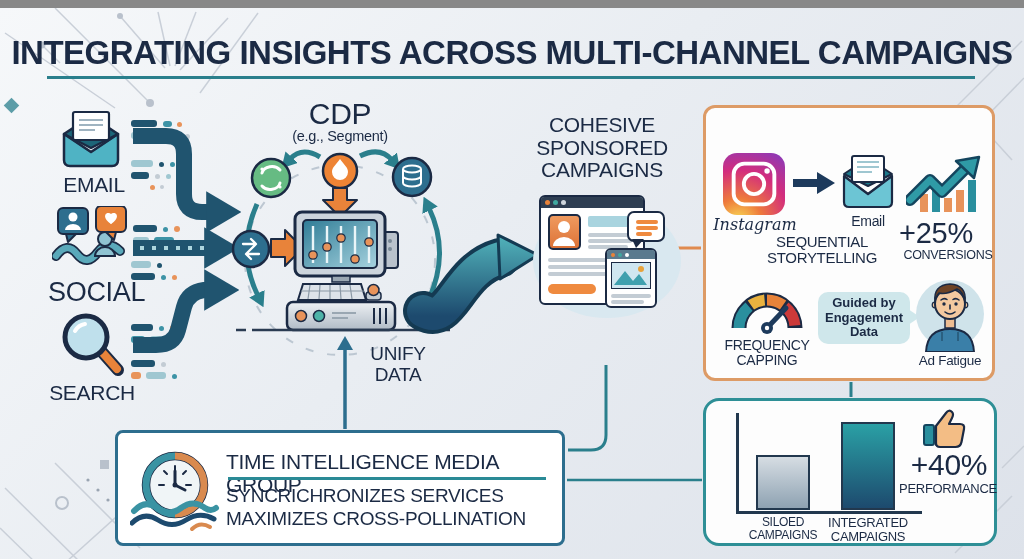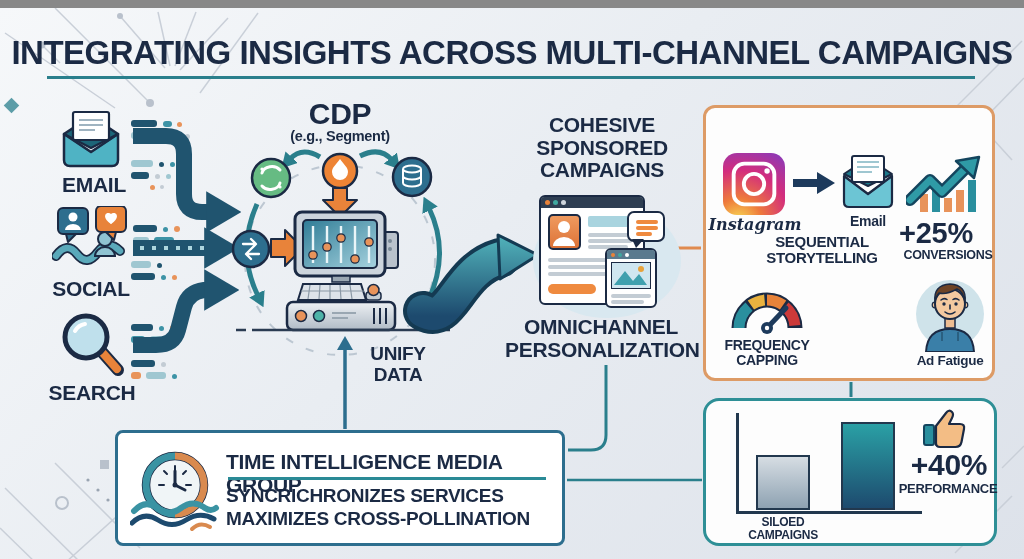--- a/index.html
+++ b/index.html
@@ -4,33 +4,33 @@
 <style>
 :root{--navy:#1b2a44;--teal:#2a7f8c;--steel:#2d6e8e;--orange:#e8833a;--case-border:#dd9b66;--chart-border:#2e8f96;}
 *{box-sizing:border-box;margin:0;padding:0}
 body{margin:0;background:#888}
 .stage{position:relative;width:1024px;height:559px;overflow:hidden;margin:8px auto;
   background:linear-gradient(135deg,#f6f8fa 0%,#e9edf2 45%,#dde2ea 100%);
   font-family:"Liberation Sans",sans-serif;color:var(--navy);}
 .abs{position:absolute}
 .ctr{text-align:center}
 .preline{white-space:pre-line}
-.lbl{font-weight:bold;color:var(--navy);letter-spacing:-0.3px;line-height:1.08}
+.lbl{font-weight:normal;color:var(--navy);letter-spacing:-0.3px;line-height:1.08}
 .title{font-size:33px;font-weight:bold;letter-spacing:-0.5px;white-space:nowrap}
 .rule{background:var(--teal)}
 .card{background:#fff;border:3px solid var(--steel);border-radius:8px}
 .case-box{background:#fdfdfd;border:3px solid var(--case-border);border-radius:12px}
 .case-head{background:var(--navy);color:#fff;border-radius:8px 8px 0 0;font-weight:bold;
   font-size:19px;line-height:33px;text-align:center;letter-spacing:0.3px}
 .chart-box{background:#fdfdfd;border:3px solid var(--chart-border);border-radius:16px}
 .bubble{background:#cfe7eb;border-radius:10px;display:flex;align-items:center;justify-content:center;
   font-weight:bold;font-size:13px;line-height:1.15;text-align:center}
 .bubble .tail{position:absolute;right:-10px;top:17px;width:0;height:0;
   border-top:8px solid transparent;border-bottom:8px solid transparent;border-left:12px solid #cfe7eb}
-.script{font-family:"DejaVu Serif",serif;font-style:italic;font-weight:700}
+.script{font-family:"DejaVu Serif",serif;font-style:italic;font-weight:400}
 .bar{position:absolute;width:54px;border:2px solid #22384e}
 .bar1{background:linear-gradient(180deg,#d6dde3 0%,#8ea2b2 100%)}
 .bar2{background:linear-gradient(180deg,#2aa0a5 0%,#1d4a6e 100%)}
 .browser{background:#fff;border:2.5px solid var(--navy);border-radius:6px}
 .tbar{height:11px;background:#2e3e52;border-radius:3px 3px 0 0;display:flex;align-items:center;gap:3px;padding-left:4px}
 .dot{width:5px;height:5px;border-radius:50%}
 .line{position:absolute;border-radius:2px;background:#c3ccd4}
 </style>
 </head>
 <body>
@@ -252,21 +252,21 @@
     <path d="M43,50 a10,9 0 0 1 20,0 z" fill="#8fc3d2" stroke="#1b2a44" stroke-width="2"></path>
     <rect x="6" y="2" width="30" height="26" rx="5" fill="#2d6e8e" stroke="#1b2a44" stroke-width="2"></rect>
     <path d="M14,28 l2,8 8,-8 z" fill="#2d6e8e" stroke="#1b2a44" stroke-width="2" stroke-linejoin="round"></path>
     <circle cx="21" cy="11" r="4.5" fill="#fff"></circle>
       <path d="M13,24 a8,6 0 0 1 16,0 z" fill="#fff"></path>
     <rect x="44" y="0" width="30" height="26" rx="5" fill="#e8833a" stroke="#1b2a44" stroke-width="2"></rect>
     <path d="M64,26 l-2,8 -8,-8 z" fill="#e8833a" stroke="#1b2a44" stroke-width="2" stroke-linejoin="round"></path>
     <path d="M59,8 a4,4 0 0 1 4,5 l-4,5 -4,-5 a4,4 0 0 1 4,-5 z M59,9 a4,4 0 0 0 -4,4" fill="#fff"></path>
     <path d="M53,10 a3.5,3.5 0 0 1 6,-2 a3.5,3.5 0 0 1 6,2 q0,4 -6,8 q-6,-4 -6,-8 z" fill="#fff"></path>
   </svg>
-  <div class="abs lbl ctr" style="left:48px;top:270px;width:86px;font-size:21px">SOCIAL</div>
+  <div class="abs lbl ctr" style="left:48px;top:270px;width:86px;font-size:27px">SOCIAL</div>
 
   <svg class="abs" width="72" height="72" viewBox="0 0 72 72" style="left:56px;top:300px">
     <line x1="46" y1="44" x2="62" y2="62" stroke="#1b2a44" stroke-width="12" stroke-linecap="round"></line>
     <line x1="46" y1="44" x2="61" y2="61" stroke="#e8833a" stroke-width="8" stroke-linecap="round"></line>
     <circle cx="30" cy="29" r="21" fill="#bfe0ec" stroke="#1b2a44" stroke-width="5"></circle>
     <path d="M19,23 a14,14 0 0 1 10,-7" fill="none" stroke="#fff" stroke-width="4" stroke-linecap="round"></path>
   </svg>
   <div class="abs lbl ctr" style="left:42px;top:374px;width:100px;font-size:21px">SEARCH</div>
 
   <div class="abs lbl ctr" style="left:300px;top:90px;width:80px;font-size:30px">CDP</div>
@@ -315,22 +315,20 @@
       <div class="abs" style="left:4px;top:12px;width:40px;height:27px;background:#cfe6f0;border:1.5px solid #1b2a44">
         <svg width="37" height="24" viewBox="0 0 37 24">
             <polygon points="2,22 13,8 21,18 27,11 35,22" fill="#3fa0ae"></polygon>
             <circle cx="29" cy="6" r="3" fill="#e8a23a"></circle>
           </svg>
       </div>
       <div class="line" style="left:4px;top:44px;width:40px;height:3.5px"></div>
       <div class="line" style="left:4px;top:50px;width:33px;height:3.5px"></div>
     </div>
   </div>
-  <div class="abs lbl ctr preline" style="left:505px;top:308px;width:192px;font-size:21px">OMNICHANNEL
-PERSONALIZATION</div>
 
   <div class="abs case-box" style="left:703px;top:97px;width:292px;height:276px">
     <div class="abs" style="left:17px;top:45px;width:62px;height:62px;border-radius:14px;background:radial-gradient(circle at 25% 110%, #f5c14e 8%, #ee7a3c 28%, #d32d7d 62%, #8a3ab9 96%)">
       <svg width="62" height="62" viewBox="0 0 64 64">
           <rect x="11" y="11" width="42" height="42" rx="11" fill="none" stroke="#fff" stroke-width="4"></rect>
           <circle cx="32" cy="32" r="10.5" fill="none" stroke="#fff" stroke-width="4"></circle>
           <circle cx="45.5" cy="18.5" r="2.8" fill="#fff"></circle>
         </svg>
     </div>
     <div class="abs script ctr" style="left:2px;top:107px;width:94px;font-size:16px">Instagram</div>
@@ -366,20 +364,25 @@
       <path d="M13,50 A28,28 0 0 1 23,28.6" fill="none" stroke="#2a8f9e" stroke-width="11"></path>
       <path d="M24.9,27.1 A28,28 0 0 1 38.6,22.1" fill="none" stroke="#e9b23f" stroke-width="11"></path>
       <path d="M41,22 A28,28 0 0 1 57.1,27.1" fill="none" stroke="#e8833a" stroke-width="11"></path>
       <path d="M59,28.6 A28,28 0 0 1 68.9,47.6" fill="none" stroke="#cc3a3a" stroke-width="11"></path>
       <line x1="41" y1="50" x2="60" y2="30" stroke="#1d3a5c" stroke-width="5" stroke-linecap="round"></line>
       <circle cx="41" cy="50" r="6" fill="#1d3a5c"></circle>
         <circle cx="41" cy="50" r="2.2" fill="#fff"></circle>
     </svg>
     <div class="abs lbl ctr preline" style="left:12px;top:230px;width:98px;font-size:14px">FREQUENCY
 CAPPING</div>
+    <div class="abs bubble preline" style="left:112px;top:184px;width:92px;height:52px">
+      <span>Guided by
+Engagement
+Data</span><span class="tail"></span>
+    </div>
     <svg class="abs" width="72" height="78" viewBox="0 0 72 78" style="left:208px;top:166px">
       <circle cx="36" cy="40" r="34" fill="#cfe3ea"></circle>
       <rect x="31" y="42" width="10" height="12" fill="#eebd92" stroke="#1b2a44" stroke-width="1.5"></rect>
       <path d="M12,78 Q13,55 36,55 Q59,55 60,78 Z" fill="#3a7fa8" stroke="#1b2a44" stroke-width="2"></path>
       <path d="M28,58 v9 M44,58 v9" stroke="#2a5f80" stroke-width="2"></path>
       <circle cx="21" cy="31" r="2.8" fill="#f3c9a0" stroke="#1b2a44" stroke-width="1.2"></circle>
       <circle cx="51" cy="31" r="2.8" fill="#f3c9a0" stroke="#1b2a44" stroke-width="1.2"></circle>
       <circle cx="36" cy="30" r="15" fill="#f3c9a0" stroke="#1b2a44" stroke-width="2"></circle>
       <path d="M21,28 Q19,11 36,10 Q53,11 51,28 Q49,17 43,15 Q32,21 25,19 Q22,22 21,28 Z" fill="#6e4426" stroke="#1b2a44" stroke-width="1.5"></path>
       <circle cx="30" cy="30" r="1.7" fill="#1b2a44"></circle>
@@ -408,20 +411,21 @@
     <div class="abs lbl" style="left:108px;top:53px;width:335px;font-size:19px">SYNCRICHRONIZES SERVICES</div>
     <div class="abs lbl" style="left:108px;top:76px;width:340px;font-size:19px">MAXIMIZES CROSS-POLLINATION</div>
   </div>
 
   <div class="abs chart-box" style="left:703px;top:390px;width:294px;height:148px">
     <div class="abs" style="left:30px;top:12px;width:2.5px;height:100px;background:#22384e"></div>
     <div class="abs" style="left:30px;top:110px;width:186px;height:2.5px;background:#22384e"></div>
     <div class="bar bar1" style="left: 50px; bottom: 33px; height: 55px;"></div>
     <div class="bar bar2" style="left: 135px; bottom: 33px; height: 88px;"></div>
     <div class="abs lbl ctr" style="left:32px;top:115px;width:90px;font-size:12px;line-height:1.1">SILOED CAMPAIGNS</div>
+    <div class="abs lbl ctr" style="left:117px;top:115px;width:90px;font-size:13px;line-height:1.1">INTEGRATED CAMPAIGNS</div>
     <svg class="abs" width="46" height="40" viewBox="0 0 46 40" style="left:216px;top:8px">
       <rect x="2" y="16" width="10" height="20" rx="2" fill="#2a8f9e" stroke="#14455e" stroke-width="2"></rect>
       <path d="M14,36 V17 L24,4 q3,-4 6,-1 q2,2 0,6 l-3,6 h11 q5,0 4,5 l-2.5,13 q-1,5 -6,5 H18 q-4,0 -4,-4 z" fill="#f3bd85" stroke="#1b2a44" stroke-width="2.2" stroke-linejoin="round"></path>
     </svg>
     <div class="abs lbl ctr" style="left:196px;top:48px;width:94px;font-size:30px">+40%</div>
     <div class="abs lbl ctr" style="left:190px;top:81px;width:104px;font-size:13px">PERFORMANCE</div>
   </div>
 
 </div>
 

